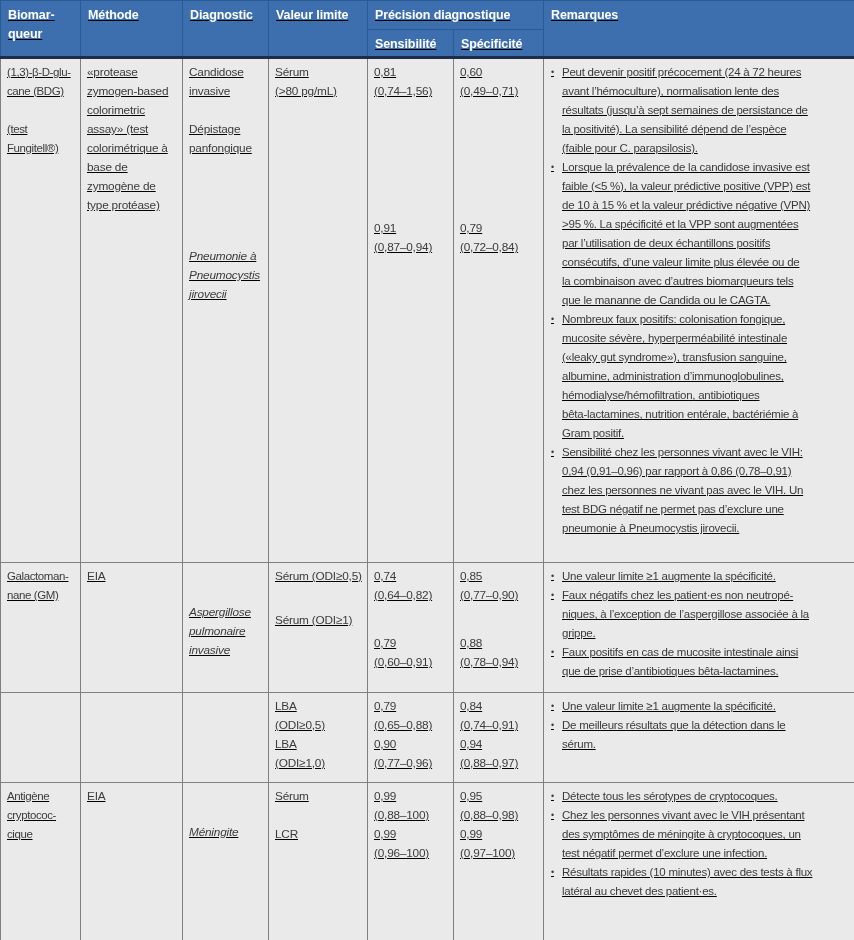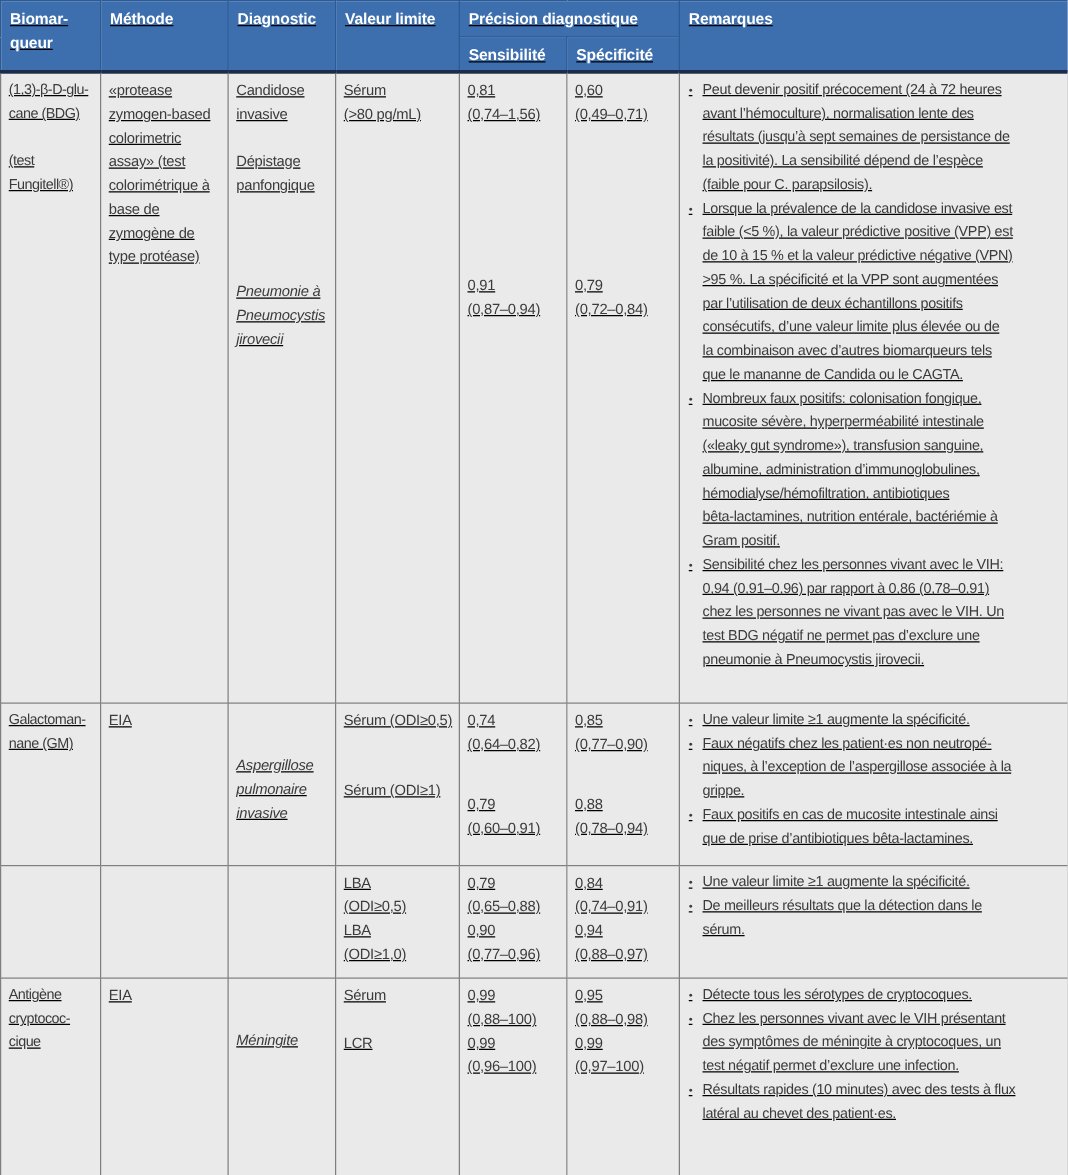--- a/index.html
+++ b/index.html
@@ -35,23 +35,23 @@
     font-size:11.8px;line-height:19px;letter-spacing:-0.2px;
     padding:4px 4px 2px 6px;overflow:hidden;
   }
   .preline{white-space:pre-line;}
   .it{font-style:italic;margin-top:36px;}
   td.c-bio{font-size:11.5px;letter-spacing:-0.4px;}
   td.c-rem{padding:4px 3px 2px 7px;font-size:11.5px;letter-spacing:-0.25px;}
   .bullet{display:flex;}
   .dot{flex:0 0 11px;font-size:9px;line-height:19px;}
   .btxt{white-space:pre-line;}
-  .g-diag1{margin-top:66px;}
+  .g-diag1{margin-top:89px;}
   .g-val1{margin-top:118px;}
-  .g-cut2{margin-top:37px;}
+  .g-cut2{margin-top:25px;}
   .g-val2{margin-top:29px;}
   .g-cut4{margin-top:19px;}
   tr.r1{height:505px;}
   tr.r2{height:130px;}
   tr.r3{height:90px;}
   tr.r4{height:160px;}
   tr.rf{height:25px;}
   td.c-foot{
     font-style:italic;font-size:14px;padding:3px 4px 0 6px;
     border-bottom:2px solid var(--grid-line);

